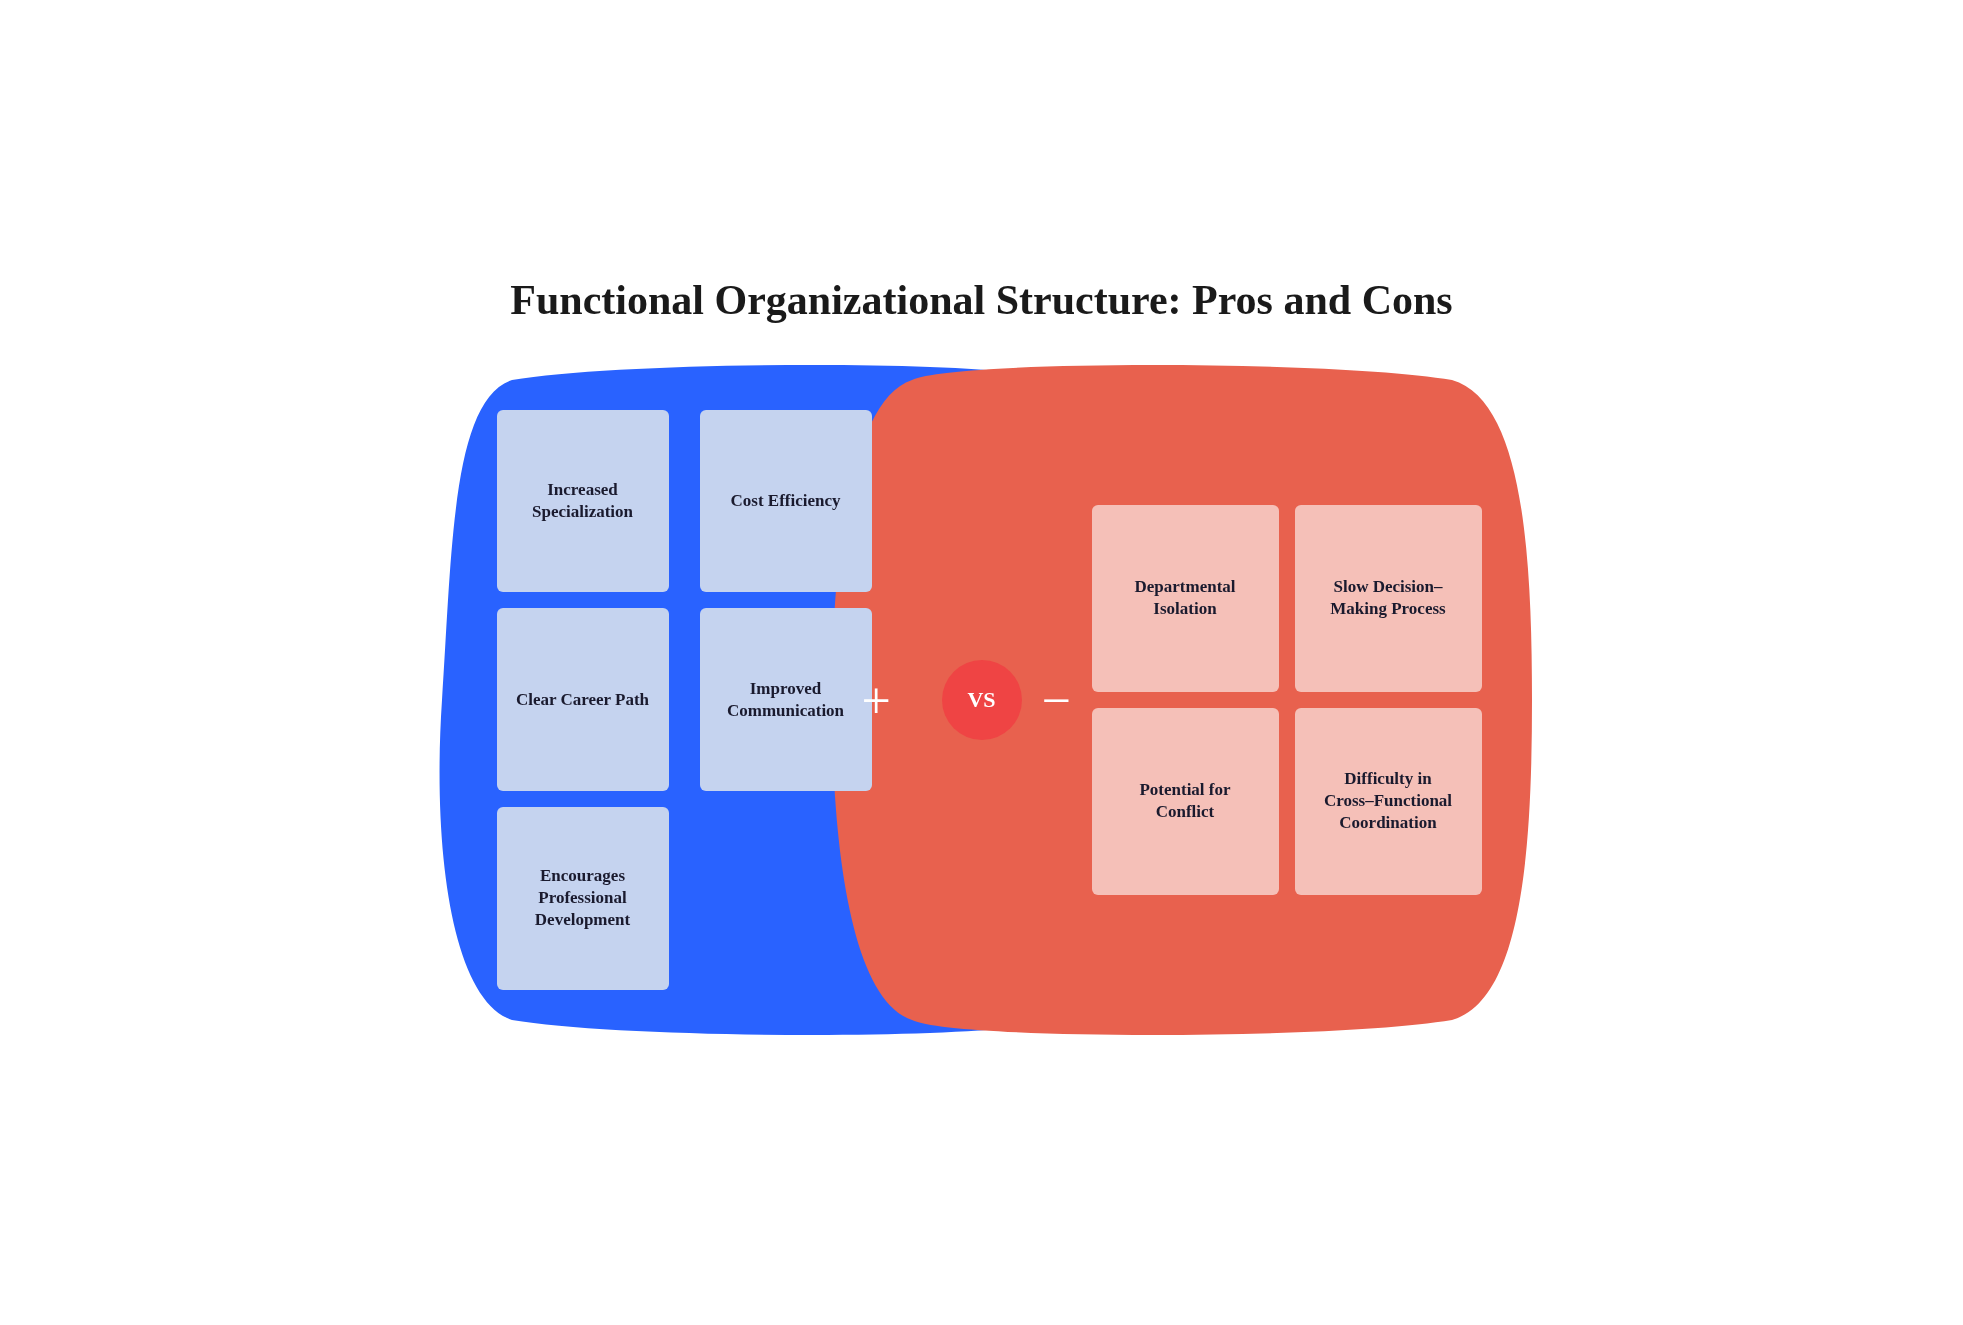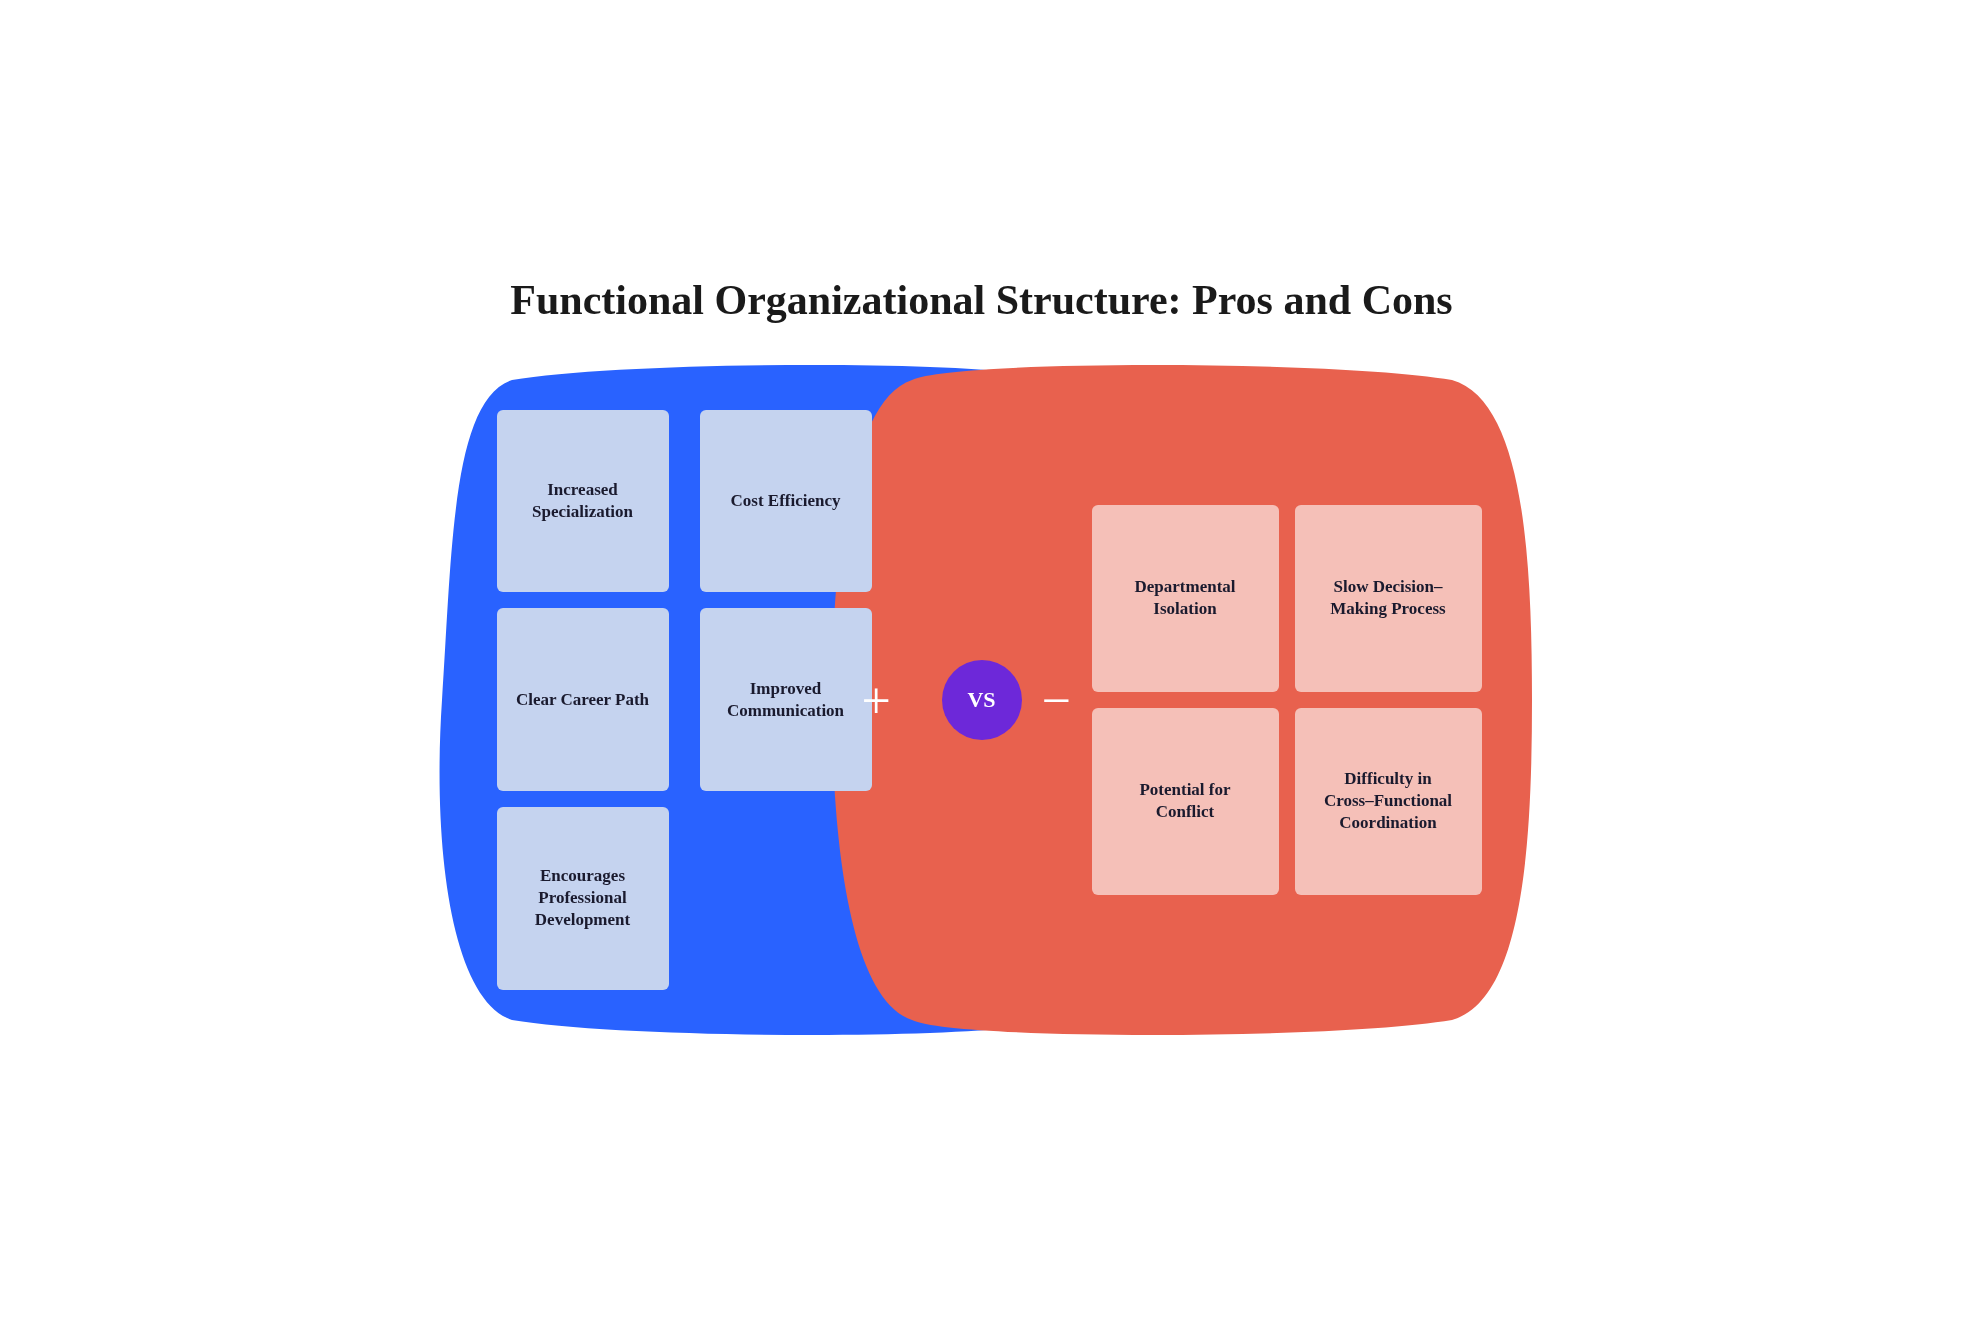--- a/index.html
+++ b/index.html
@@ -105,21 +105,21 @@
     }
 
     
     .vs-circle {
       position: absolute;
       left: 50%;
       top: 50%;
       transform: translate(-50%, -50%);
       width: 80px;
       height: 80px;
-      background: #6d28d9;
+      background: #ef4444;
       border-radius: 50%;
       display: flex;
       align-items: center;
       justify-content: center;
       font-size: 22px;
       font-weight: 800;
       color: #ffffff;
       z-index: 10;
     }
 

